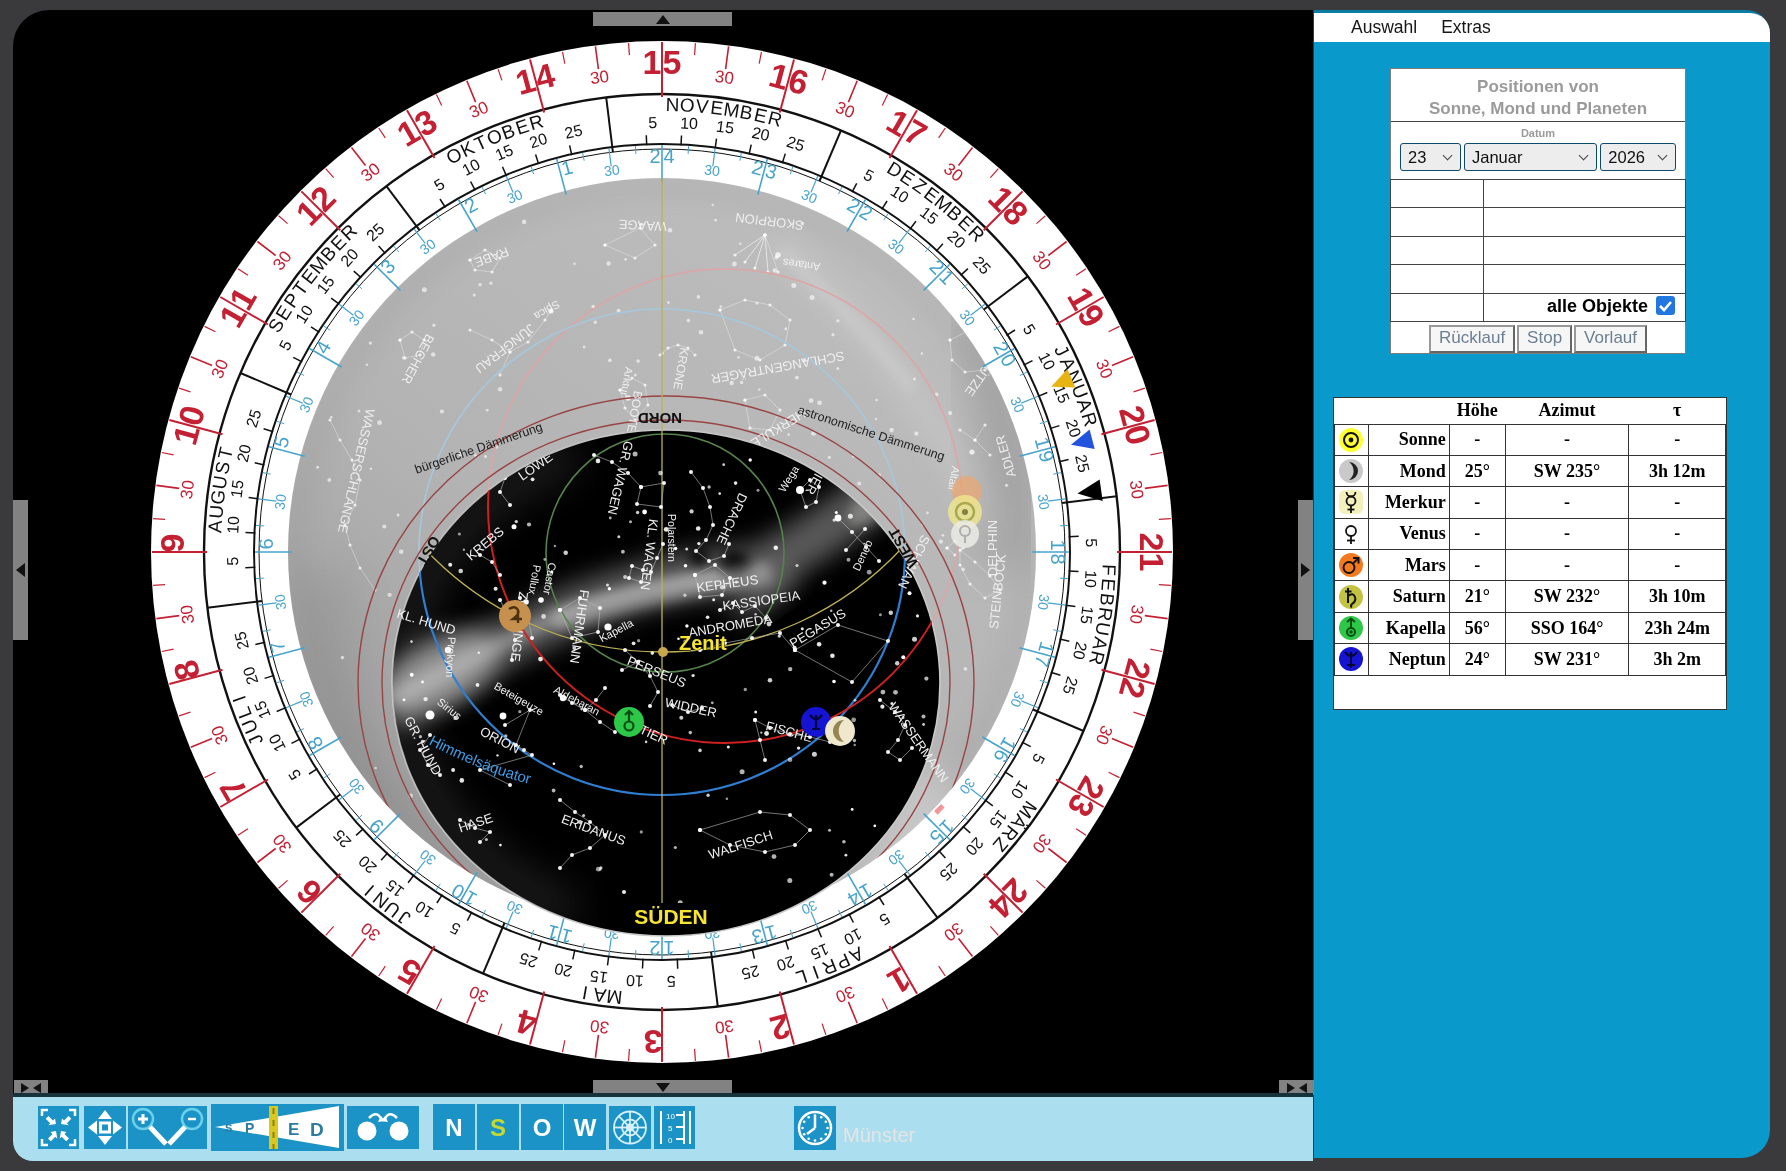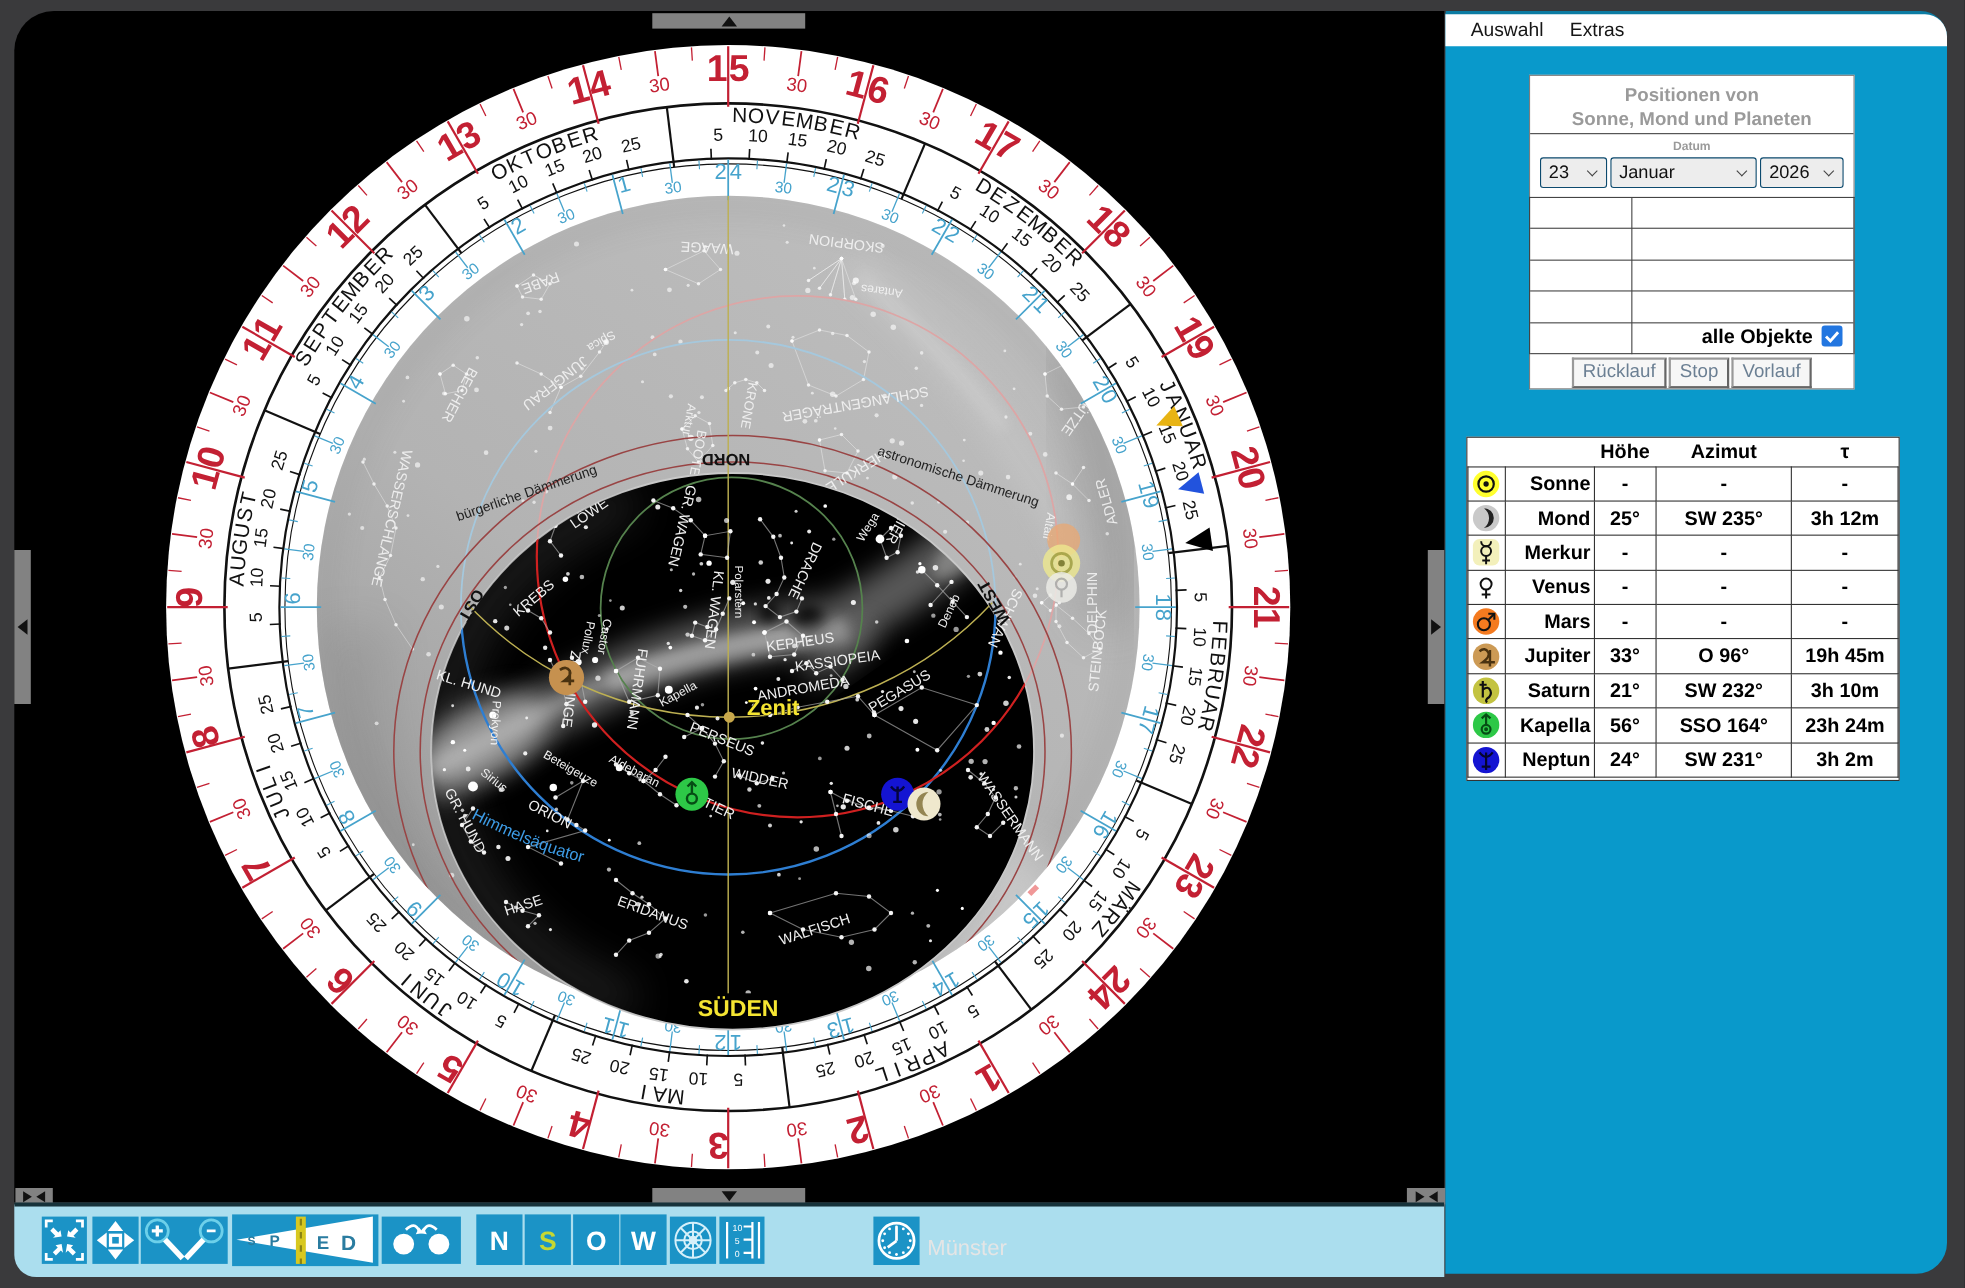--- a/index.html
+++ b/index.html
@@ -6,21 +6,21 @@
 #chart { position:absolute; left:13px; top:10px; width:1300px; height:1083px;
   background:#000; border-radius:36px 0 0 0; }
 #toolbar { position:absolute; left:13px; top:1093px; width:1300px; height:68px;
   background:#abdeee; border-top:4px solid #16323a; border-radius:0 0 0 20px; }
 .tbtn { position:absolute; background:#1b93c6; }
 #muenster { position:absolute; left:843px; top:1124px; font-size:20px; color:#e5e5e5; }
 #sidebar { position:absolute; left:1314px; top:10px; width:456px; height:1148px;
   background:#0999cb; border-radius:0 24px 28px 0; border-top:4px solid #0c7ca3; }
 #menubar { position:absolute; left:0; top:-1px; width:456px; height:29px; background:#fff;
   border-radius:0 20px 0 0; font-size:17.5px; color:#161616; line-height:29px; }
-#menubar span { margin-left:23px; }
+#menubar span { margin-left:37px; }
 .panel { position:absolute; background:#fff; border:1px solid #7d7d7d; }
 #p1 { left:76px; top:54px; width:296px; height:286px; }
 #p1 .tit { text-align:center; color:#9a9a9a; font-weight:bold; font-size:17px;
   line-height:22px; padding-top:7px; height:53px; border-bottom:1px solid #444; }
 #p1 .datum { text-align:center; color:#9a9a9a; font-weight:bold; font-size:11px; margin-top:5px; }
 .selrow { display:flex; gap:3px; padding:4px 9px 0 9px; }
 .sel { background:#ededed; border:1px solid #0c4a6e; border-radius:3px; height:28px;
   font-size:16.5px; color:#111; display:flex; align-items:center; padding:0 7px; position:relative; }
 .sel .tx { flex:1; }
 .chev { width:7px; height:7px; border-right:1.8px solid #444; border-bottom:1.8px solid #444;
@@ -31,21 +31,21 @@
 #dtable .vd { position:absolute; left:92px; top:0; width:1px; height:142px; background:#444; }
 #alleobj { position:absolute; right:10px; top:116px; font-weight:bold; font-size:18px; color:#000; display:flex; }
 #cbx { width:19px; height:19px; background:#2276e0; border-radius:3px; margin-left:8px; }
 #cbx svg { display:block; }
 .btnrow { position:absolute; left:0; top:256px; width:294px; display:flex; justify-content:center; gap:2px; }
 .btnrow div { border:2px solid #999; border-right-color:#666; border-bottom-color:#666;
   background:#f6f6f6; color:#6b7f93; font-size:17px; padding:1px 8px 3px 8px; }
 #p2 { left:19px; top:383px; width:394px; height:313px; border:1px solid #333; }
 #p2 table { border-collapse:collapse; width:100%; }
 #p2 td, #p2 th { border:1px solid #333; font-size:18px; font-weight:bold; color:#000;
-  text-align:center; padding:0; height:31.4px; }
+  text-align:center; padding:0; height:31.4px;font-family:Liberation Serif, serif; }
 #p2 thead th { border:none; height:26px; }
 #p2 td.ic { width:34px; } #p2 td.ic svg { display:block; margin:1px auto; }
 #p2 td.nm { width:81px; text-align:right; padding-right:3px; }
 #p2 th.h1 { width:56px; } #p2 th.h2 { width:124px; } #p2 th.h3 { width:97px; }
 .scr { position:absolute; background:#828282; display:flex; align-items:center; justify-content:center; }
 .tri { width:0; height:0; }
 </style></head><body>
 <div id="chart">
  <svg width="1300" height="1083" viewBox="0 0 1300 1083">
 <circle cx="649.0" cy="542.0" r="511" fill="#ffffff"></circle>
@@ -1525,35 +1525,20 @@
               </svg>
             </td>
             <td class="nm">Mars</td>
             <td class="v">-</td>
             <td class="v">-</td>
             <td class="v">-</td>
           </tr>
 <tr>
             <td class="ic">
               <svg width="28" height="28" viewBox="0 0 28 28">
-                <circle cx="14" cy="14" r="12" fill="#cc9a55"></circle>
-                <g stroke="#4a3210" stroke-width="2.2" fill="none">
-                  <path d="M 8,9 q 5,-4 8,1 q 2,4 -5,9 l 11,0"></path>
-                  <line x1="17.5" y1="8" x2="17.5" y2="23"></line>
-                </g>
-              </svg>
-            </td>
-            <td class="nm">Jupiter</td>
-            <td class="v">33°</td>
-            <td class="v">O 96°</td>
-            <td class="v">19h 45m</td>
-          </tr>
-<tr>
-            <td class="ic">
-              <svg width="28" height="28" viewBox="0 0 28 28">
                 <circle cx="14" cy="14" r="12" fill="#c3c341"></circle>
                 <g stroke="#111" stroke-width="2" fill="none">
                   <line x1="11" y1="5" x2="11" y2="20"></line>
                   <line x1="8" y1="8.5" x2="14.5" y2="8.5"></line>
                   <path d="M 11,13 q 5,-4 7,1 q 1.5,4 -3,7 q -2,2 0,3.5"></path>
                 </g>
               </svg>
             </td>
             <td class="nm">Saturn</td>
             <td class="v">21°</td>

